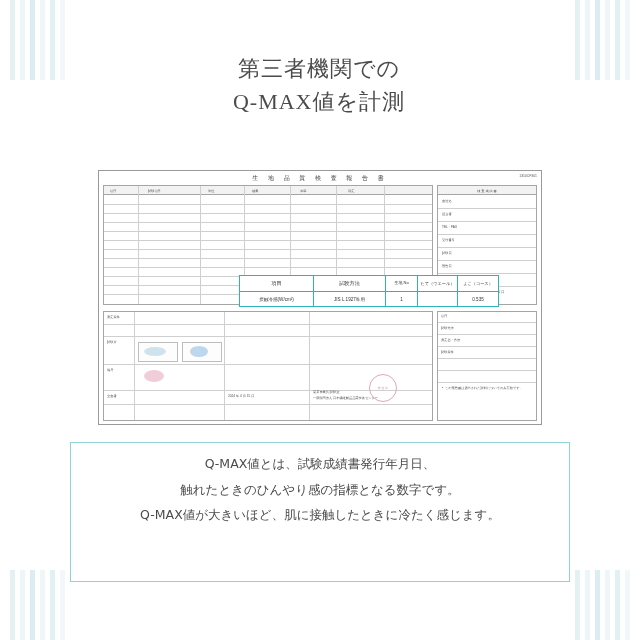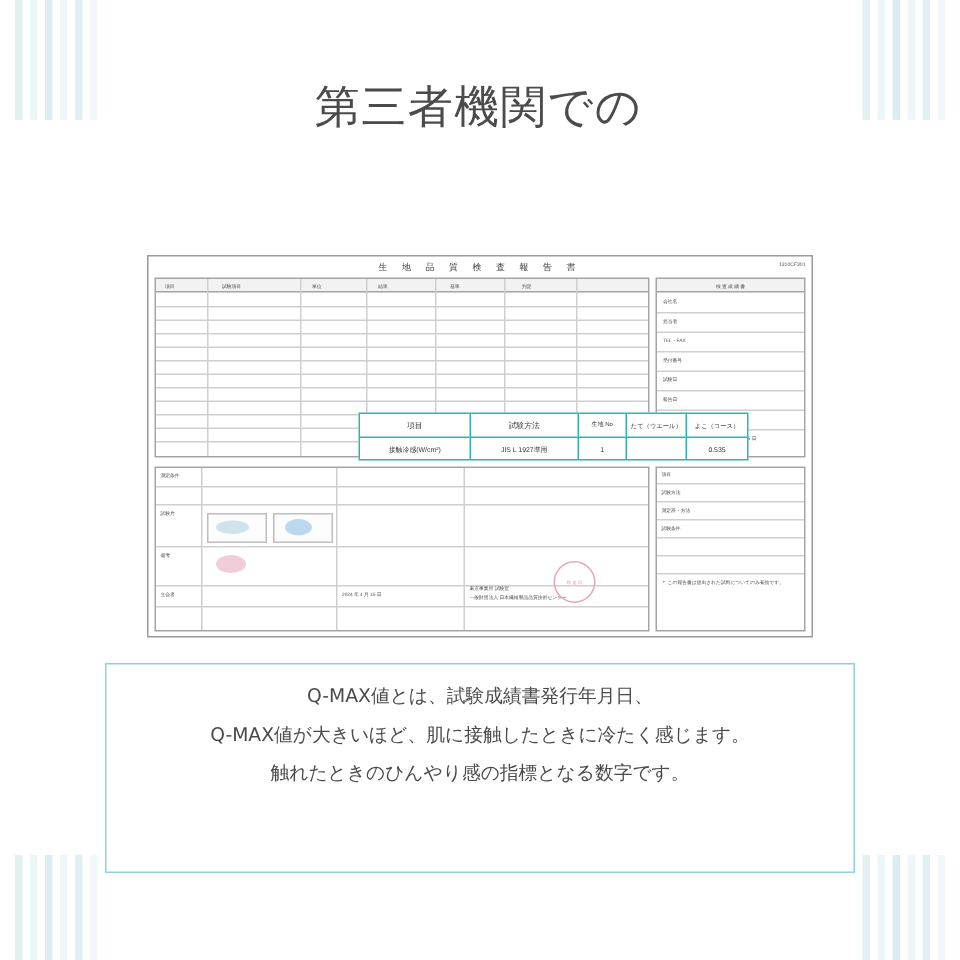--- a/index.html
+++ b/index.html
@@ -22,22 +22,22 @@
   .stripes i:nth-child(4){opacity:.45;}
   .stripes i:nth-child(5){opacity:.8;}
   .stripes i:nth-child(6){opacity:.35;}
   .stripes.bottom{bottom:0;top:auto;height:70px;}
   .stripes.bl{left:10px;}
   .stripes.br{right:10px;}
 
   
   .headline{
     position:absolute;top:52px;left:0;right:2px;text-align:center;
-    color:#4b4b4b;font-size:30px;line-height:1.5;letter-spacing:1px;
-    font-family:Liberation Mono, monospace;
+    color:#4b4b4b;font-size:22px;line-height:1.5;letter-spacing:1px;
+    font-family:Liberation Serif, serif;
   }
   .headline div{white-space:nowrap;}
 
   
   .report{
     position:absolute;left:98px;top:170px;width:444px;height:255px;
     background:#ffffff;border:1px solid #9a9a9a;box-sizing:border-box;
     font-size:3.2px;color:#3a3a3a;overflow:hidden;
   }
   .r-title{
@@ -163,20 +163,21 @@
   <i></i>
     <i></i>
     <i></i>
     <i></i>
     <i></i>
     <i></i>
 </div>
 
 <div class="headline">
   <div>第三者機関での</div>
+  <div>Q-MAX値を計測</div>
 </div>
 
 <div class="report">
 
   <div class="r-title">生 地 品 質 検 査 報 告 書</div>
   <div class="r-code">1310CF301</div>
 
   <div class="grid-left">
     <div class="hdr"></div>
     <div class="row" style="top:18px"></div>
@@ -284,15 +285,15 @@
     </div>
     <div class="c c5">
       <div class="ch" style="font-size:4.2px">よこ（コース）</div>
       <div class="cv">0.535</div>
     </div>
   </div>
 </div>
 
 <div class="note">
   <p>Q-MAX値とは、試験成績書発行年月日、</p>
+  <p style="padding-top:0">触れたときのひんやり感の指標となる数字です。</p>
   <p style="padding-top:0">Q-MAX値が大きいほど、肌に接触したときに冷たく感じます。</p>
-  <p style="padding-top:0">触れたときのひんやり感の指標となる数字です。</p>
 </div>
 
 </body></html>

